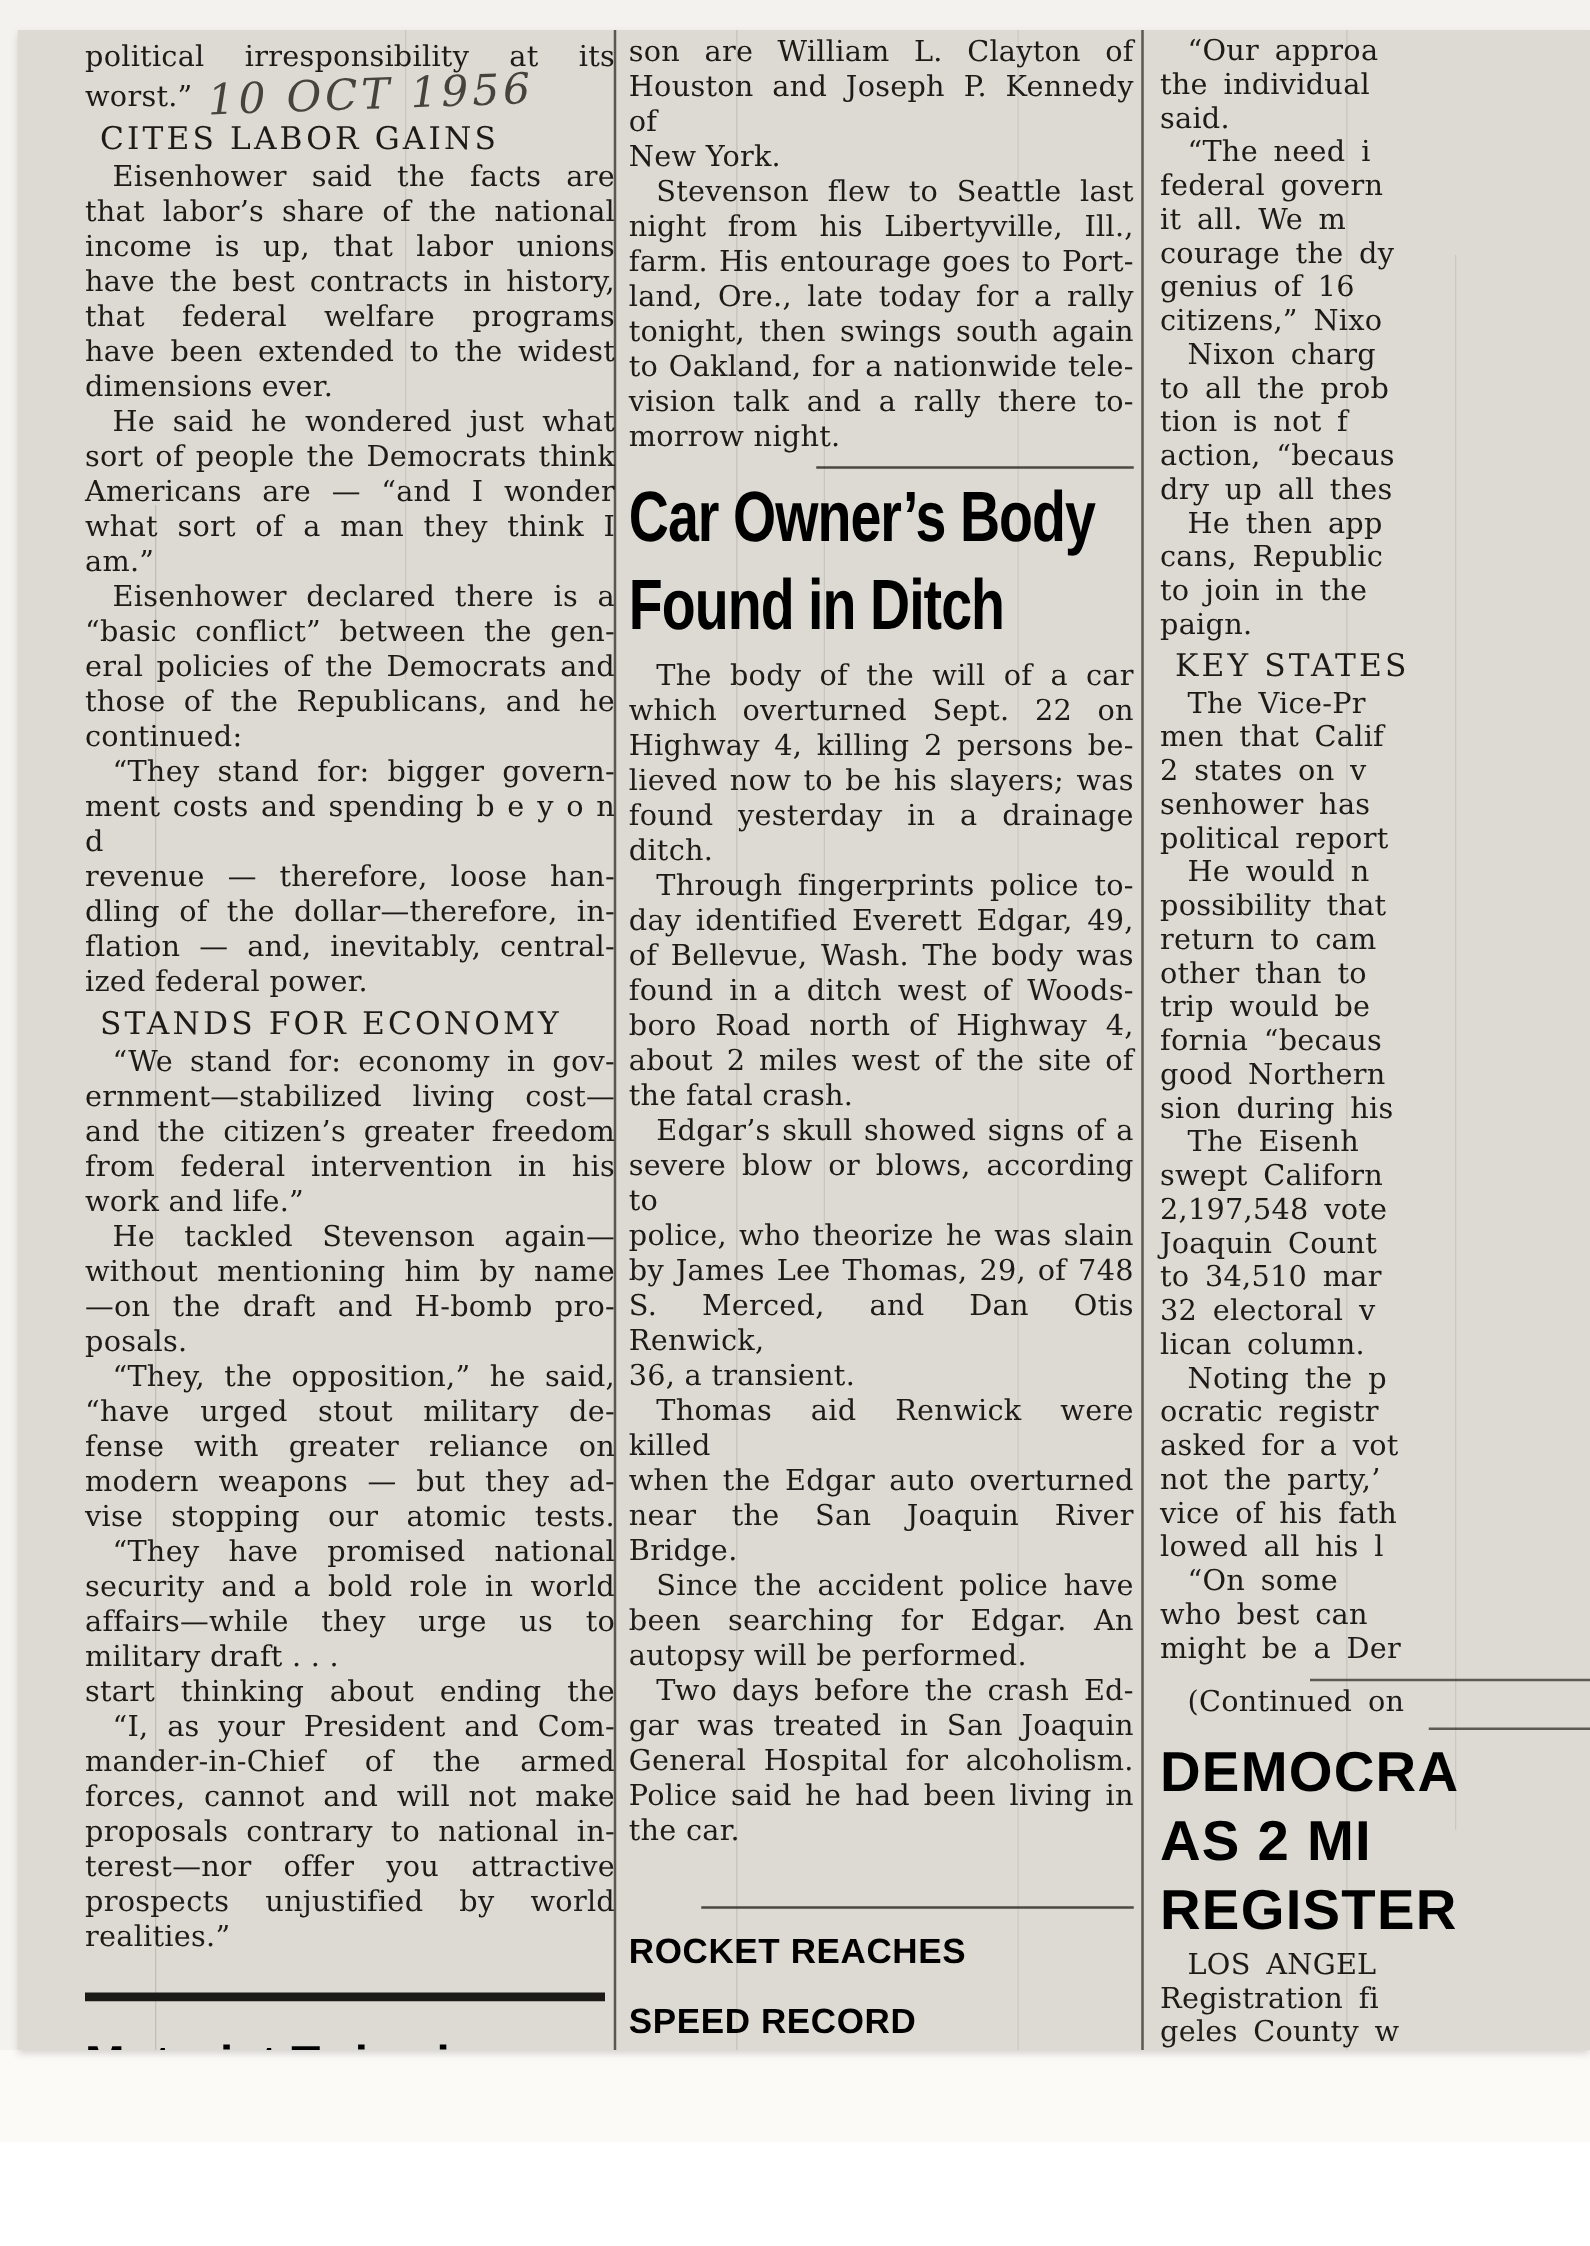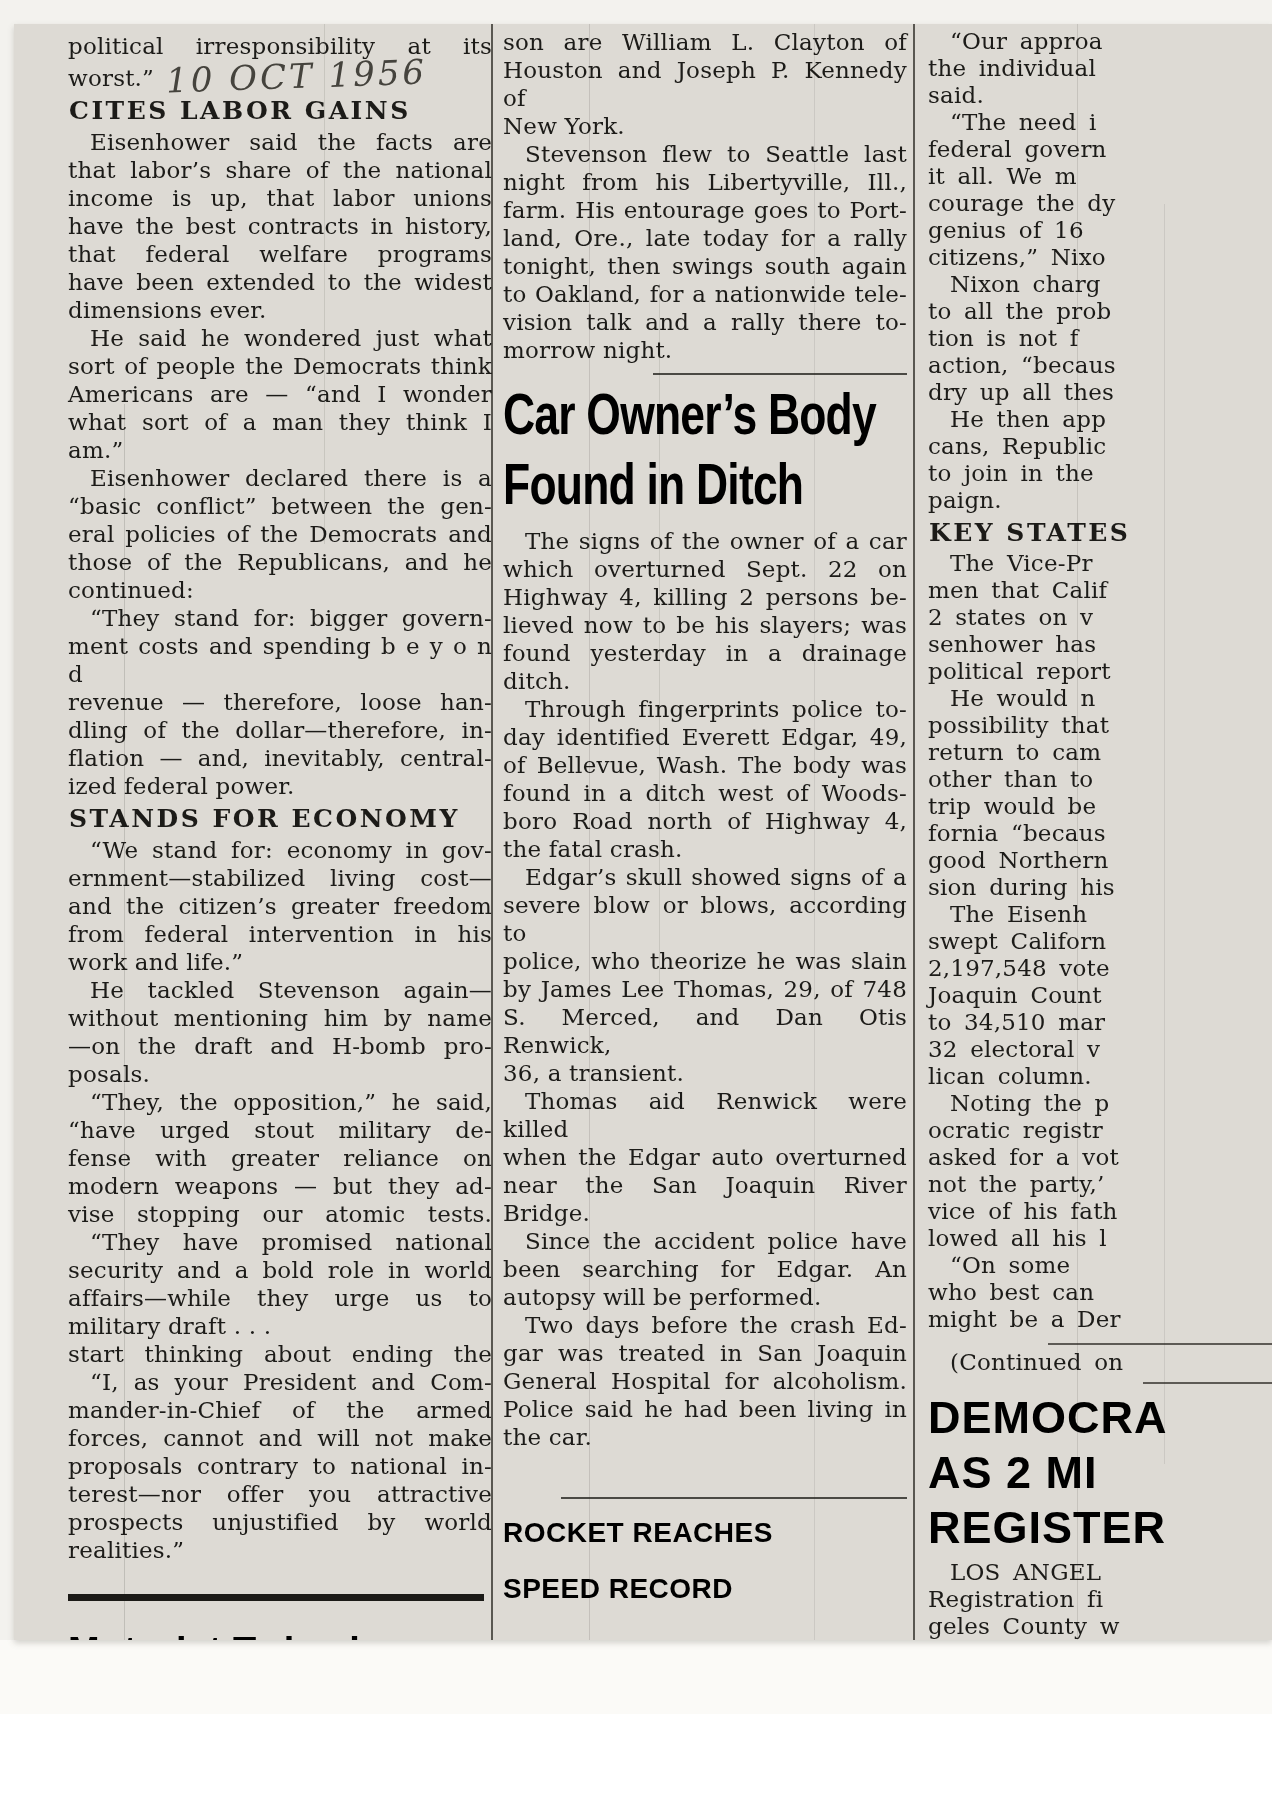--- a/index.html
+++ b/index.html
@@ -42,21 +42,21 @@
   .frag{font-size:23px;line-height:27px;white-space:nowrap;word-spacing:5px;letter-spacing:.2px;}
   .frag.ind{text-indent:22px;}
   .frag.cont{font-size:23px;}
 
   .hw{
     font-family:"DejaVu Serif",serif;font-style:italic;font-weight:400;
     font-size:34px;color:#45433d;letter-spacing:3px;
     display:inline-block;transform:rotate(-2deg) translateY(2px);margin-left:12px;
   }
 
-  .subhead{font-size:25px;font-weight:700;letter-spacing:2.5px;line-height:32px;margin:3px 1px 1px;}
+  .subhead{font-size:25px;font-weight:400;letter-spacing:2.5px;line-height:32px;margin:3px 12px 1px;}
 
   .headline{font-family:"Liberation Sans",sans-serif;font-weight:700;color:#000000;}
   .h-car{font-size:57px;line-height:70px;margin:4px 0 8px;}
   .h-car>div{transform:scaleX(.78);transform-origin:0 50%;white-space:nowrap;letter-spacing:-1px;}
   .h-rocket{font-size:28px;line-height:56px;letter-spacing:.5px;margin:6px 0 4px;}
   .h-right{font-size:45px;line-height:55px;letter-spacing:1px;margin:6px 0 4px;white-space:nowrap;}
   .h-motorist{font-size:38px;line-height:48px;margin-top:26px;letter-spacing:.5px;white-space:nowrap;}
 
   .rule{background:#26241f;height:2px;}
   .rule.thick{height:7px;background:#1b1a17;margin-top:30px;width:416px;}
@@ -154,31 +154,32 @@
       <div class="ln j">land, Ore., late today for a rally</div>
       <div class="ln j">tonight, then swings south again</div>
       <div class="ln j">to Oakland, for a nationwide tele-</div>
       <div class="ln j">vision talk and a rally there to-</div>
       <div class="ln">morrow night.</div>
       <div class="rule mid"></div>
       <div class="headline h-car">
         <div>Car Owner’s Body</div>
         <div>Found in Ditch</div>
       </div>
-      <div class="ln j ind">The signs of the owner of a car</div>
+      <div class="ln j ind">The body of the will of a car</div>
       <div class="ln j">which overturned Sept. 22 on</div>
       <div class="ln j">Highway 4, killing 2 persons be-</div>
       <div class="ln j">lieved now to be his slayers; was</div>
       <div class="ln j">found yesterday in a drainage</div>
       <div class="ln">ditch.</div>
       <div class="ln j ind">Through fingerprints police to-</div>
       <div class="ln j">day identified Everett Edgar, 49,</div>
       <div class="ln j">of Bellevue, Wash. The body was</div>
       <div class="ln j">found in a ditch west of Woods-</div>
       <div class="ln j">boro Road north of Highway 4,</div>
+      <div class="ln j">about 2 miles west of the site of</div>
       <div class="ln">the fatal crash.</div>
       <div class="ln j ind">Edgar’s skull showed signs of a</div>
       <div class="ln j">severe blow or blows, according to</div>
       <div class="ln j">police, who theorize he was slain</div>
       <div class="ln j">by James Lee Thomas, 29, of 748</div>
       <div class="ln j">S. Merced, and Dan Otis Renwick,</div>
       <div class="ln">36, a transient.</div>
       <div class="ln j ind">Thomas aid Renwick were killed</div>
       <div class="ln j">when the Edgar auto overturned</div>
       <div class="ln j">near the San Joaquin River</div>

